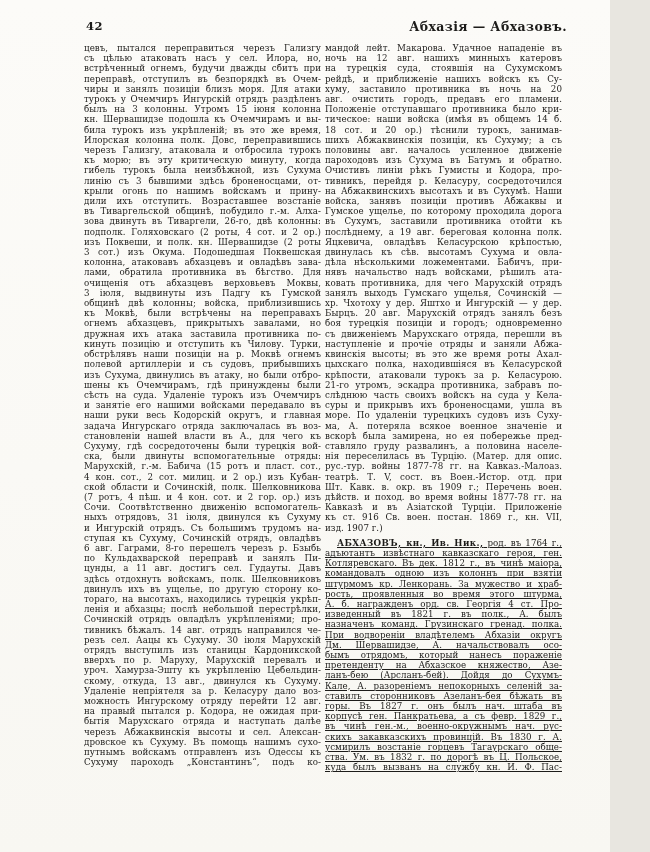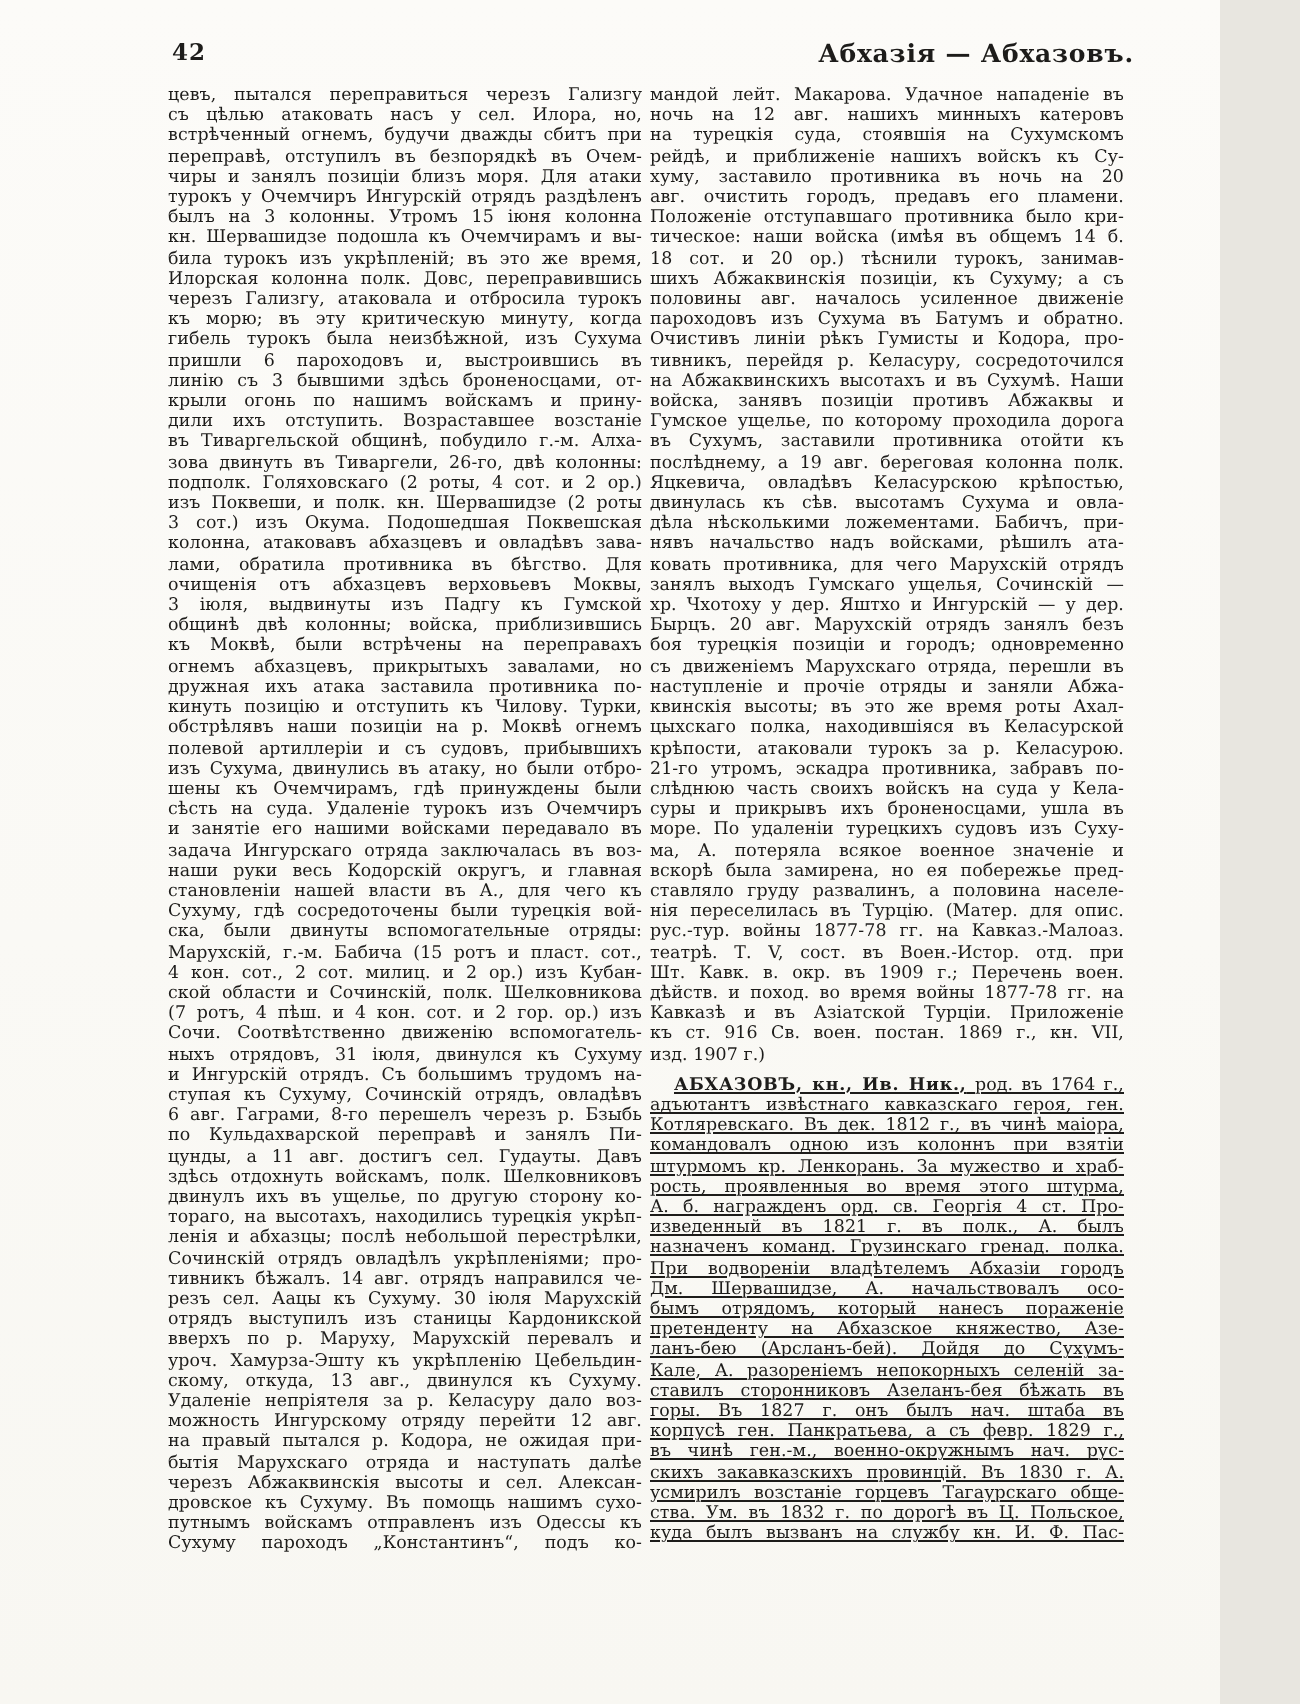--- a/index.html
+++ b/index.html
@@ -96,21 +96,20 @@
         <div class="line">переправѣ, отступилъ въ безпорядкѣ въ Очем-</div>
         <div class="line">чиры и занялъ позиціи близъ моря. Для атаки</div>
         <div class="line">турокъ у Очемчиръ Ингурскій отрядъ раздѣленъ</div>
         <div class="line">былъ на 3 колонны. Утромъ 15 іюня колонна</div>
         <div class="line">кн. Шервашидзе подошла къ Очемчирамъ и вы-</div>
         <div class="line">била турокъ изъ укрѣпленій; въ это же время,</div>
         <div class="line">Илорская колонна полк. Довс, переправившись</div>
         <div class="line">черезъ Гализгу, атаковала и отбросила турокъ</div>
         <div class="line">къ морю; въ эту критическую минуту, когда</div>
         <div class="line">гибель турокъ была неизбѣжной, изъ Сухума</div>
-        <div class="line">пришли 6 пароходовъ и, выстроившись въ</div>
         <div class="line">линію съ 3 бывшими здѣсь броненосцами, от-</div>
         <div class="line">крыли огонь по нашимъ войскамъ и прину-</div>
         <div class="line">дили ихъ отступить. Возраставшее возстаніе</div>
         <div class="line">въ Тиваргельской общинѣ, побудило г.-м. Алха-</div>
         <div class="line">зова двинуть въ Тиваргели, 26-го, двѣ колонны:</div>
         <div class="line">подполк. Голяховскаго (2 роты, 4 сот. и 2 ор.)</div>
         <div class="line">изъ Поквеши, и полк. кн. Шервашидзе (2 роты</div>
         <div class="line">3 сот.) изъ Окума. Подошедшая Поквешская</div>
         <div class="line">колонна, атаковавъ абхазцевъ и овладѣвъ зава-</div>
         <div class="line">лами, обратила противника въ бѣгство. Для</div>
@@ -120,22 +119,22 @@
         <div class="line">къ Моквѣ, были встрѣчены на переправахъ</div>
         <div class="line">огнемъ абхазцевъ, прикрытыхъ завалами, но</div>
         <div class="line">дружная ихъ атака заставила противника по-</div>
         <div class="line">кинуть позицію и отступить къ Чилову. Турки,</div>
         <div class="line">обстрѣлявъ наши позиціи на р. Моквѣ огнемъ</div>
         <div class="line">полевой артиллеріи и съ судовъ, прибывшихъ</div>
         <div class="line">изъ Сухума, двинулись въ атаку, но были отбро-</div>
         <div class="line">шены къ Очемчирамъ, гдѣ принуждены были</div>
         <div class="line">сѣсть на суда. Удаленіе турокъ изъ Очемчиръ</div>
         <div class="line">и занятіе его нашими войсками передавало въ</div>
+        <div class="line">наши руки весь Кодорскій округъ, и главная</div>
         <div class="line">задача Ингурскаго отряда заключалась въ воз-</div>
-        <div class="line">наши руки весь Кодорскій округъ, и главная</div>
         <div class="line">становленіи нашей власти въ А., для чего къ</div>
         <div class="line">Сухуму, гдѣ сосредоточены были турецкія вой-</div>
         <div class="line">ска, были двинуты вспомогательные отряды:</div>
         <div class="line">Марухскій, г.-м. Бабича (15 ротъ и пласт. сот.,</div>
         <div class="line">4 кон. сот., 2 сот. милиц. и 2 ор.) изъ Кубан-</div>
         <div class="line">ской области и Сочинскій, полк. Шелковникова</div>
         <div class="line">(7 ротъ, 4 пѣш. и 4 кон. сот. и 2 гор. ор.) изъ</div>
         <div class="line">Сочи. Соотвѣтственно движенію вспомогатель-</div>
         <div class="line">ныхъ отрядовъ, 31 іюля, двинулся къ Сухуму</div>
         <div class="line">и Ингурскій отрядъ. Съ большимъ трудомъ на-</div>
@@ -221,21 +220,21 @@
         </div>
         <div>
             <div class="line">адъютантъ извѣстнаго кавказскаго героя, ген.</div>
             <div class="line">Котляревскаго. Въ дек. 1812 г., въ чинѣ маіора,</div>
             <div class="line">командовалъ одною изъ колоннъ при взятіи</div>
             <div class="line">штурмомъ кр. Ленкорань. За мужество и храб-</div>
             <div class="line">рость, проявленныя во время этого штурма,</div>
             <div class="line">А. б. награжденъ орд. св. Георгія 4 ст. Про-</div>
             <div class="line">изведенный въ 1821 г. въ полк., А. былъ</div>
             <div class="line">назначенъ команд. Грузинскаго гренад. полка.</div>
-            <div class="line">При водвореніи владѣтелемъ Абхазіи городъ</div>
+            <div class="line">При водвореніи владѣтелемъ Абхазіи округъ</div>
             <div class="line">Дм. Шервашидзе, А. начальствовалъ осо-</div>
             <div class="line">бымъ отрядомъ, который нанесъ пораженіе</div>
             <div class="line">претенденту на Абхазское княжество, Азе-</div>
             <div class="line">ланъ-бею (Арсланъ-бей). Дойдя до Сухумъ-</div>
             <div class="line">Кале, А. разореніемъ непокорныхъ селеній за-</div>
             <div class="line">ставилъ сторонниковъ Азеланъ-бея бѣжать въ</div>
             <div class="line">горы. Въ 1827 г. онъ былъ нач. штаба въ</div>
             <div class="line">корпусѣ ген. Панкратьева, а съ февр. 1829 г.,</div>
             <div class="line">въ чинѣ ген.-м., военно-окружнымъ нач. рус-</div>
             <div class="line">скихъ закавказскихъ провинцій. Въ 1830 г. А.</div>

